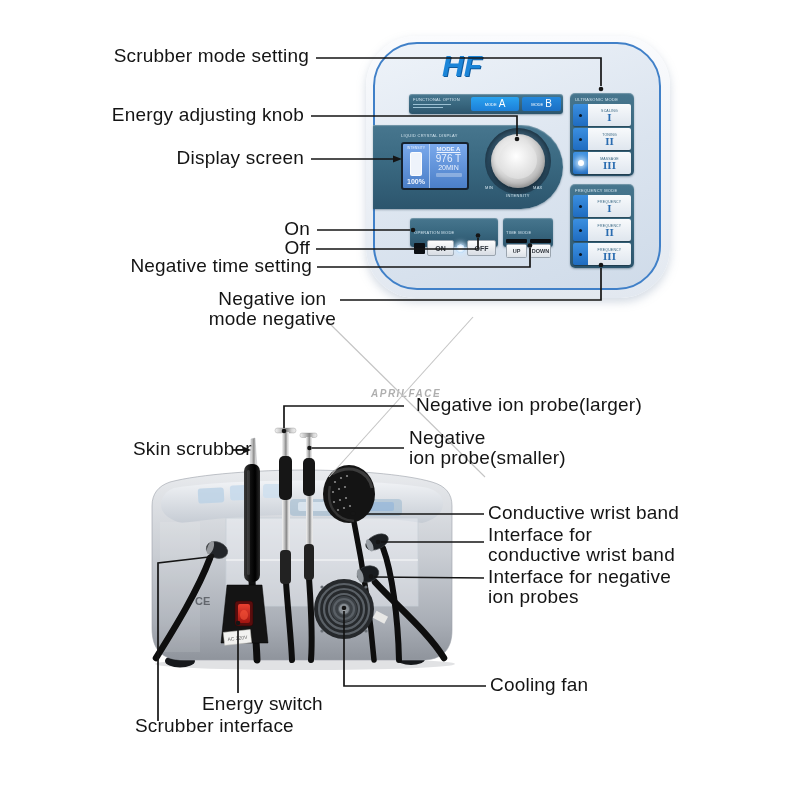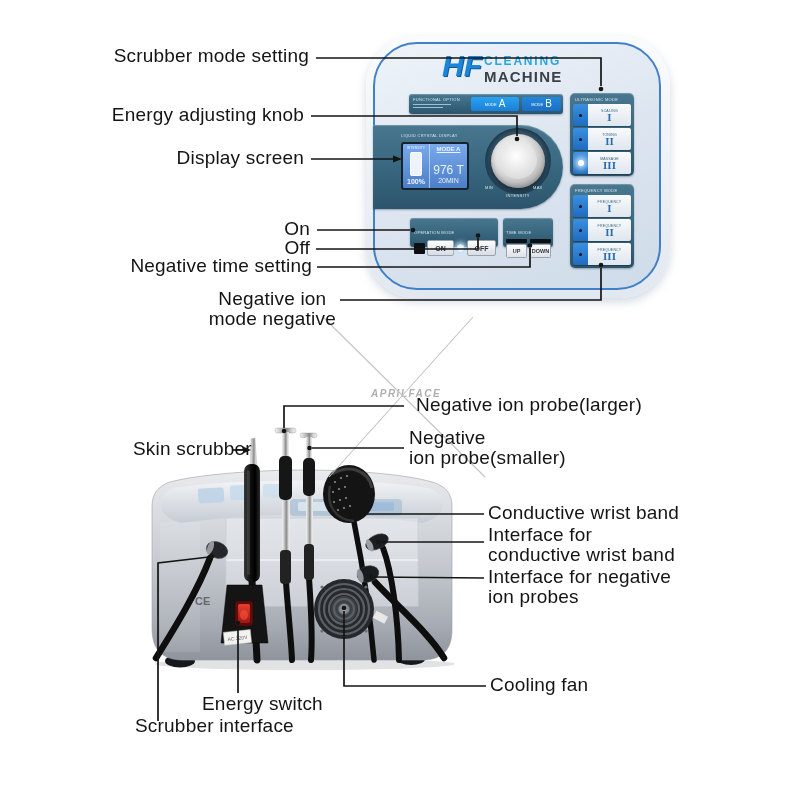--- a/index.html
+++ b/index.html
@@ -49,21 +49,21 @@
   .lcd{position:absolute;left:28px;top:17px;width:64px;height:44px;border:2px solid #16222e;
        border-radius:3px;background:linear-gradient(180deg,#7aa9ec,#4b7fc8);display:flex;box-sizing:content-box;}
   .lcd-left{width:26px;display:flex;flex-direction:column;align-items:center;padding-top:2px;}
   .lcd-int{font-size:3.5px;color:#e4eefb;}
   .lcd-bar{width:10px;height:22px;border:1px solid rgba(255,255,255,.8);border-radius:2px;
            background:#eef3fb;margin:2px 0;}
   .lcd-pct{font-size:7px;font-weight:bold;color:#f2f7ff;}
   .lcd-right{flex:1;border-left:1px solid rgba(225,238,255,.6);padding:2px 2px;display:flex;
              flex-direction:column;align-items:center;}
   .lcd-mode{font-size:6px;color:#ecf3fe;text-decoration:underline;font-weight:bold;}
-  .lcd-reading{font-size:12px;color:#e8f0fc;margin-top:11px;}
+  .lcd-reading{font-size:10px;color:#e8f0fc;margin-top:1px;}
   .lcd-time{font-size:7px;color:#e8f0fc;}
   .lcd-strip{width:26px;height:4px;margin-top:2px;background:rgba(255,255,255,.3);border-radius:1px;}
 
   .knob-recess{position:absolute;left:112px;top:3px;width:66px;height:66px;border-radius:50%;
       background:radial-gradient(circle at 50% 42%,#5d8299 0%,#2c4f66 60%,#21435a 100%);
       box-shadow:inset 0 2px 6px rgba(0,0,0,.45);}
   .knob{position:absolute;left:6px;top:6px;width:54px;height:54px;border-radius:50%;
       background:radial-gradient(circle at 42% 38%,#fbfbfb,#e2e2e2 40%,#b2b2b2 72%,#8e8e8e 100%);
       box-shadow:0 3px 5px rgba(0,0,0,.45),inset 0 -2px 4px rgba(0,0,0,.2);}
   .knob-face{position:absolute;left:8px;top:7px;width:38px;height:38px;border-radius:50%;
@@ -138,24 +138,20 @@
   <div class="callout" style="left:202px;top:694px">Energy switch</div>
   <div class="callout" style="left:135px;top:716px">Scrubber interface</div>
 
   <div class="watermark">APRILFACE</div>
 
   <div class="panel-rim">
     <div class="panel-inner">
 
       <div class="logo">
         <span class="logo-hf">HF</span>
-        <span class="logo-right">
-          <div class="logo-cleaning">CLEANING</div>
-          <div class="logo-machine">MACHINE</div>
-        </span>
       </div>
 
       <div class="strip tealbox">
         <span class="tiny">FUNCTIONAL OPTION</span>
         <span class="bullet" style="top:10px;width:38px"></span>
         <span class="bullet" style="top:13px;width:30px"></span>
         <div class="modebtn modeA">
           <span class="pre">MODE</span>
           <span class="let">A</span>
         </div>

